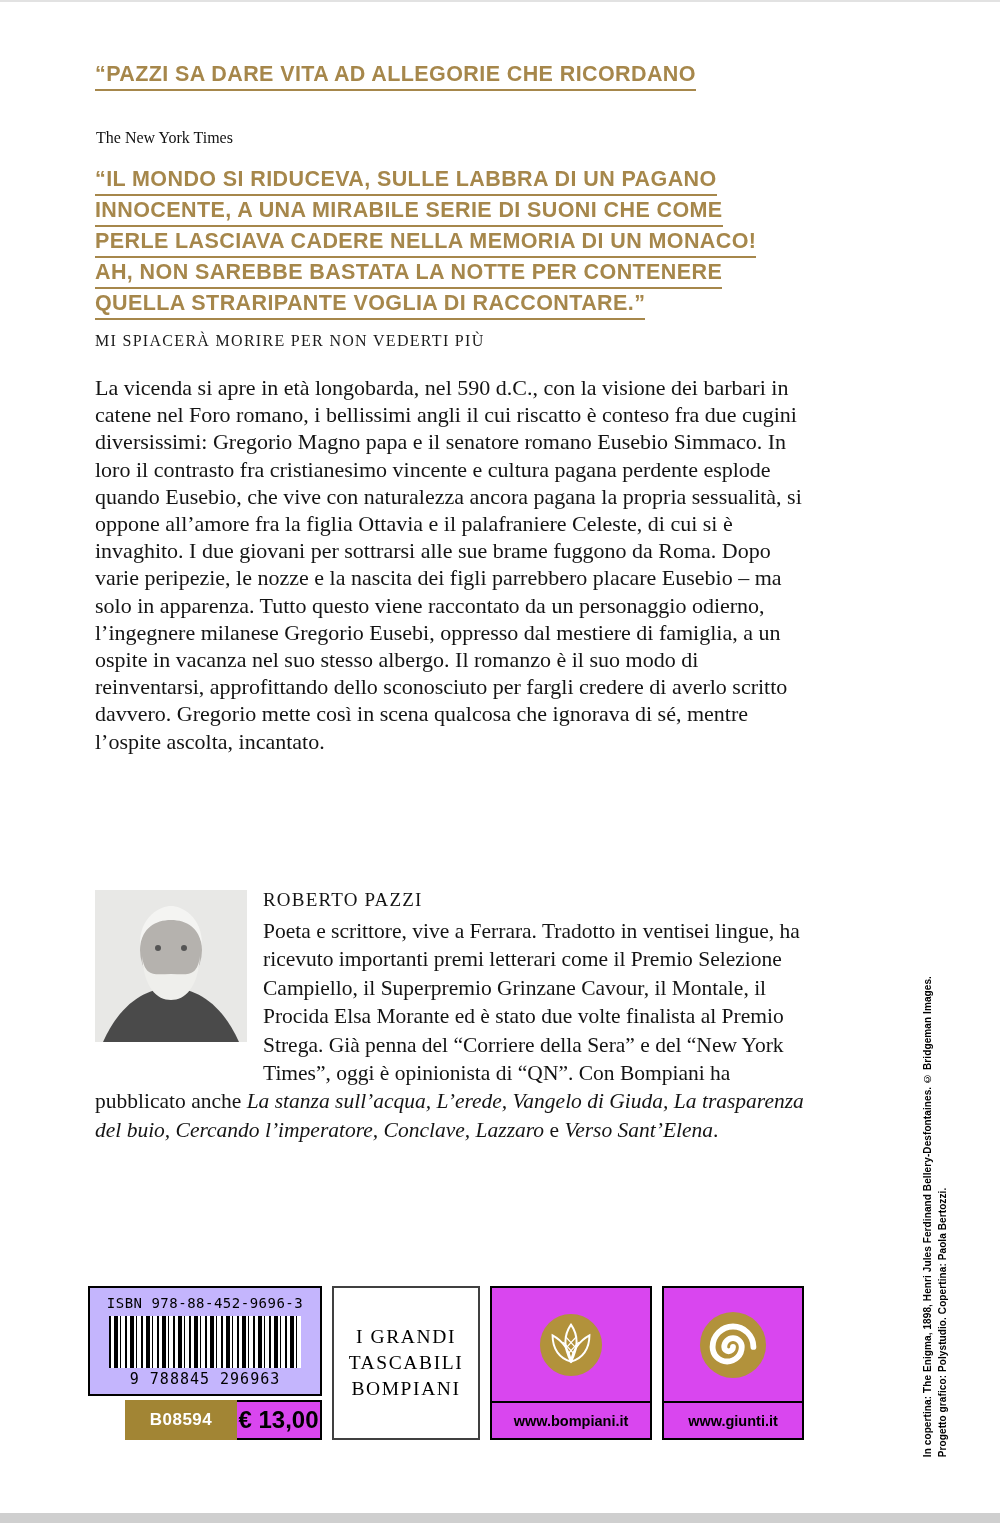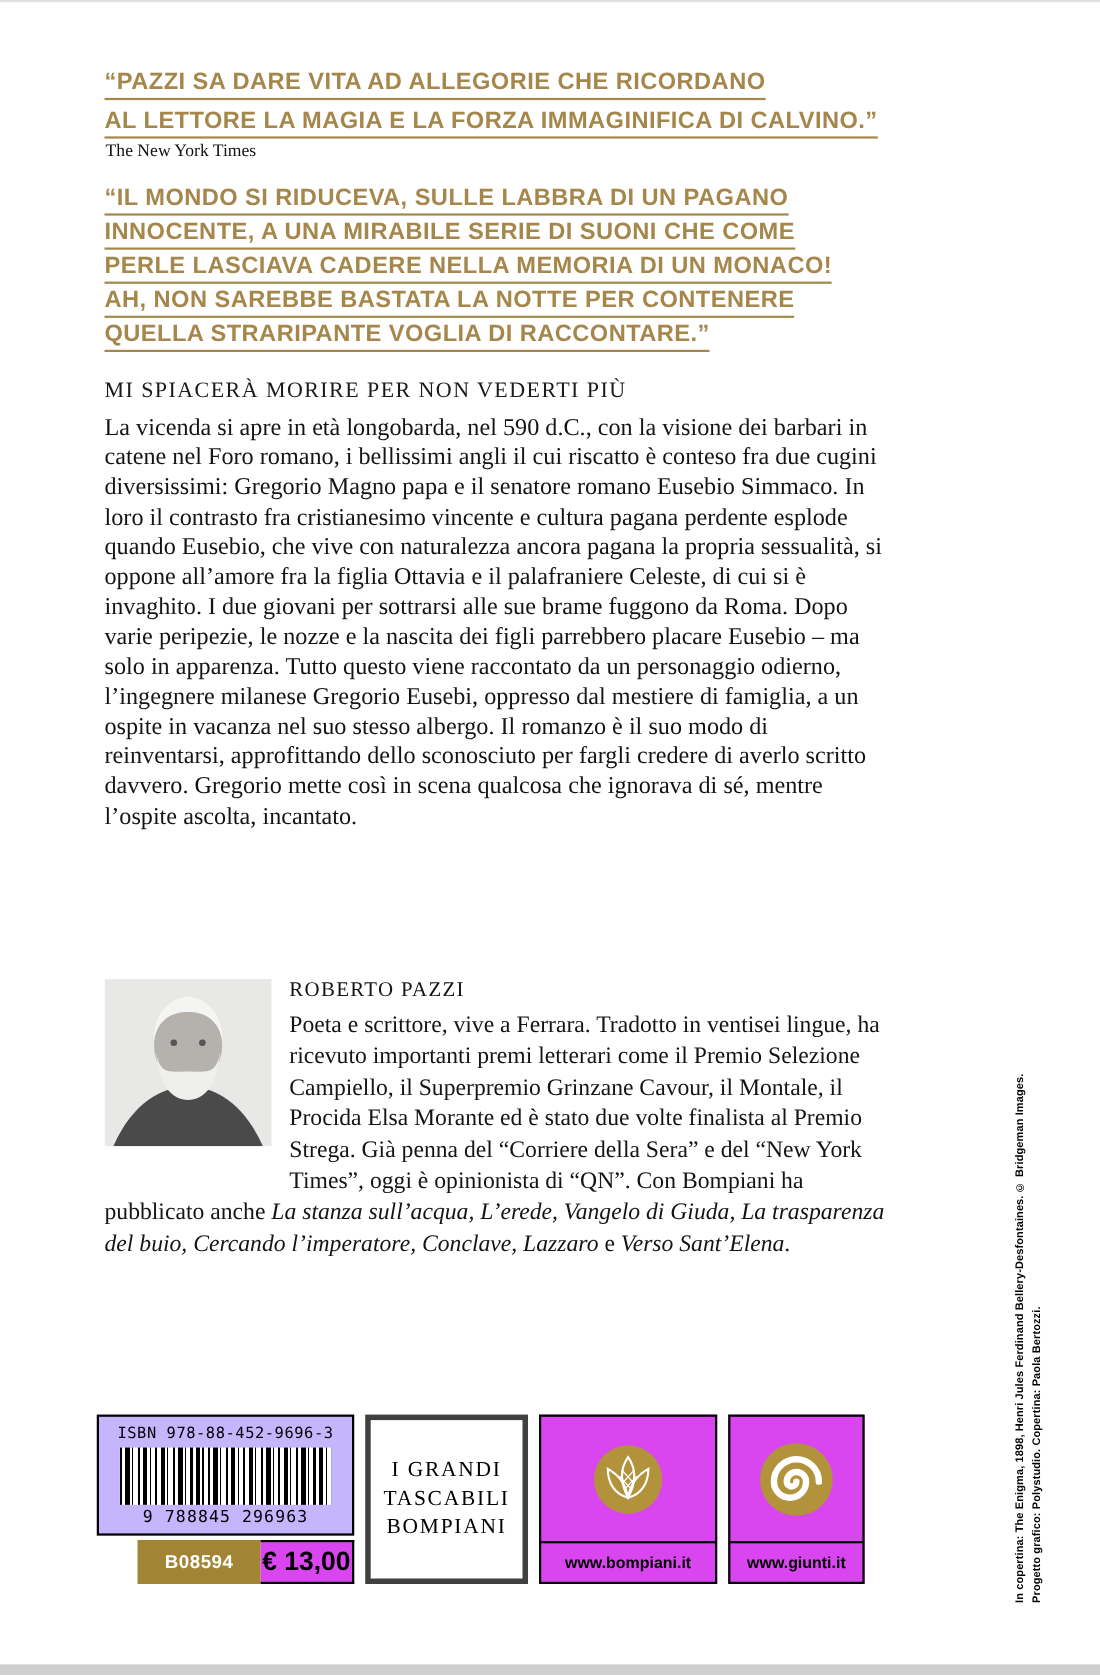--- a/index.html
+++ b/index.html
@@ -21,21 +21,21 @@
     font-size:21.5px; line-height:22px; letter-spacing:0.4px;
     color:var(--gold_text);
     border-bottom:2.5px solid var(--gold_text);
     padding-bottom:4px;
   }
   #q1 .qline { margin-bottom:7px; }
   #q2 .qline { margin-bottom:3px; }
   .quote-source { position:absolute; left:96px; top:129px; font-size:16px; color:#111;text-align:center; }
 
   
-  .synopsis-heading { position:absolute; left:95px; top:344px; font-size:20px; letter-spacing:1.3px; color:#1a1a1a; }
+  .synopsis-heading { position:absolute; left:95px; top:332px; font-size:16px; letter-spacing:1.3px; color:#1a1a1a; }
   .synopsis-body { position:absolute; left:95px; top:374px; width:714px; font-size:22px; line-height:27.2px; }
 
   
   .author { position:absolute; left:95px; top:886px; width:718px; }
   .author-photo { float:left; width:152px; height:152px; margin:4px 16px 34px 0; }
   .author-name { font-size:19px; letter-spacing:1.2px; padding-top:3px; margin-bottom:6px; }
   .author-bio { font-size:21.5px; line-height:28.4px; }
   .author-bio i { font-style:italic; }
 
   
@@ -57,29 +57,29 @@
     display:flex; align-items:center; justify-content:center;
   }
   .price-box {
     flex:1; border:2px solid #000; border-left:none; background:#d946ef; color:#000;
     font-family:"Liberation Sans", sans-serif; font-weight:bold; font-size:24px;
     display:flex; align-items:center; justify-content:center;
   }
 
   
   .series-box {
-    position:absolute; left:332px; top:1286px; width:148px; height:154px; border:5px solid #404040;
+    position:absolute; left:332px; top:1286px; width:148px; height:154px; border:2px solid #404040;
     display:flex; flex-direction:column; align-items:center; justify-content:center; gap:4px;
     font-size:19.5px; letter-spacing:1.6px; color:#000; text-align:center;
   }
 
   
   .pub-box { position:absolute; top:1286px; height:154px; border:2px solid #000; display:flex; flex-direction:column; background:#d946ef; }
   .bompiani { left:490px; width:162px; }
-  .giunti { left:662px; width:124px; }
+  .giunti { left:662px; width:142px; }
   .logo-area { flex:1; display:flex; align-items:center; justify-content:center; }
   .url-strip {
     height:37px; border-top:2px solid #000;
     display:flex; align-items:center; justify-content:center;
     font-family:"Liberation Sans", sans-serif; font-weight:bold; font-size:14.5px; color:#000;
   }
 
   
   .credits {
     position:absolute; right:50px; bottom:66px;
@@ -89,21 +89,20 @@
   }
 </style>
 </head>
 <body>
 
 <div class="page">
   <div class="edge-top"></div>
 
   <section class="quote-block" id="q1">
     <span class="qline">“PAZZI SA DARE VITA AD ALLEGORIE CHE RICORDANO</span>
-    <span class="qline">AL LETTORE LA MAGIA E LA FORZA IMMAGINIFICA DI CALVINO.”</span>
   </section>
   <div class="quote-source">The New York Times</div>
 
   <section class="quote-block" id="q2">
     <span class="qline">“IL MONDO SI RIDUCEVA, SULLE LABBRA DI UN PAGANO</span>
     <span class="qline">INNOCENTE, A UNA MIRABILE SERIE DI SUONI CHE COME</span>
     <span class="qline">PERLE LASCIAVA CADERE NELLA MEMORIA DI UN MONACO!</span>
     <span class="qline">AH, NON SAREBBE BASTATA LA NOTTE PER CONTENERE</span>
     <span class="qline">QUELLA STRARIPANTE VOGLIA DI RACCONTARE.”</span>
   </section>

